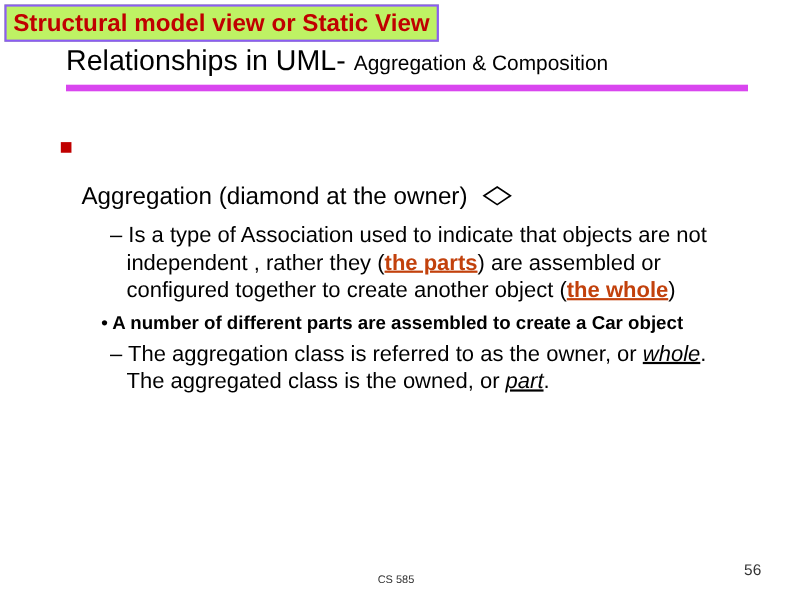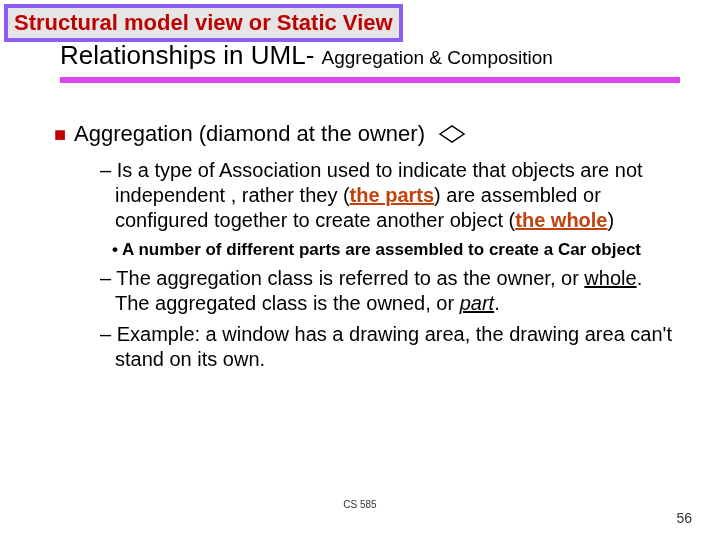--- a/index.html
+++ b/index.html
@@ -10,22 +10,22 @@
     background: #ffffff;
     font-family: Arial, Helvetica, sans-serif;
     color: #000;
     position: relative;
     overflow: hidden;
   }
   .banner {
     position: absolute;
     top: 4px;
     left: 4px;
-    background: #e5e5e5;
-    border: 4px solid #8b5cf6;
+    background: #bef264;
+    border: 2px solid #8b5cf6;
     padding: 2px 6px 2px 6px;
     font-weight: bold;
     font-size: 22px;
     color: #c00000;
   }
   .title-row {
     position: absolute;
     top: 40px;
     left: 60px;
     right: 40px;
@@ -57,62 +57,64 @@
   .lvl1 .bullet {
     color: #c00000;
     font-size: 20px;
     position: absolute;
     left: -6px;
     top: 2px;
   }
   .lvl1 .text {
     margin-left: 14px;
     display: inline-block;
+    margin-top: 44px;
   }
   .diamond-icon {
     display: inline-block;
     vertical-align: -4px;
     margin-left: 6px;
   }
   .lvl2 {
     margin: 6px 0 6px 40px;
     font-size: 20px;
     line-height: 1.25;
     text-indent: -15px;
     padding-left: 15px;
   }
   .dash {
     display: inline;
   }
   .lvl3 {
-    margin: 6px 0 6px 52px;
+    margin: 6px 0 6px 32px;
     font-size: 17px;
     line-height: 1.25;
     text-indent: -12px;
     padding-left: 12px;
     font-weight: bold;
   }
   .dot {
     display: inline;
   }
   .ul-link {
     color: #c2410c;
     text-decoration: underline;
     font-weight: bold;
   }
   .ul-plain {
     text-decoration: underline;
+    font-style: italic;
   }
   .ul-plain2 {
     text-decoration: underline;
     font-style: italic;
   }
   .footer-center {
     position: absolute;
-    bottom: 30px;
+    bottom: 7px;
     left: 0;
     right: 0;
     text-align: center;
     font-size: 10px;
     color: #333;
   }
   .footer-right {
     position: absolute;
     bottom: 14px;
     right: 28px;
@@ -147,20 +149,17 @@
 
   <div class="lvl3">
     <span class="dot">• </span><span>A number of different parts are assembled to create a Car object</span>
   </div>
 
 
   <div class="lvl2">
     <span class="dash">– </span><span>The aggregation class is referred to as the owner, or </span><span class="ul-plain">whole</span><span>. The aggregated class is the owned, or </span><span class="ul-plain2">part</span><span>.</span>
   </div>
 
-  <div class="lvl2">
-    <span class="dash">– </span><span>Example: a window has a drawing area, the drawing area can't stand on its own.</span>
-  </div>
 
 </div>
 
 <div class="footer-center">CS 585</div>
 <div class="footer-right">56</div>
 
 </body></html>

